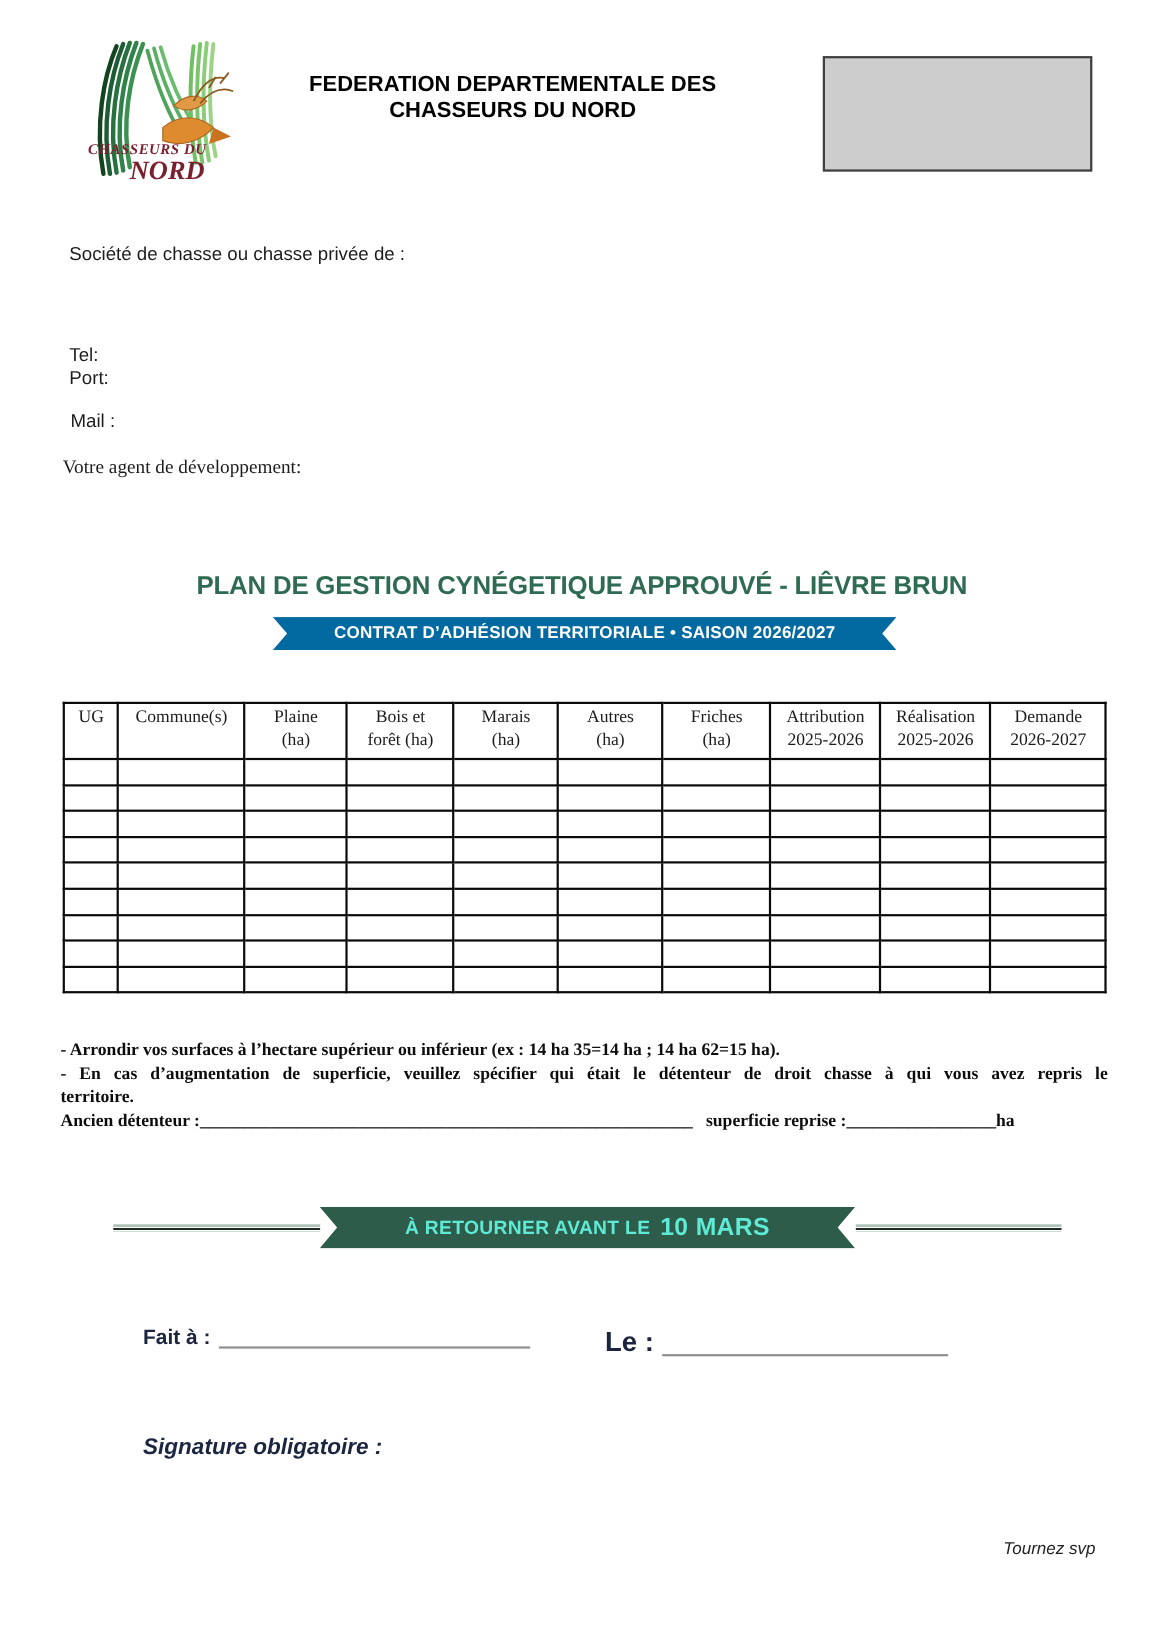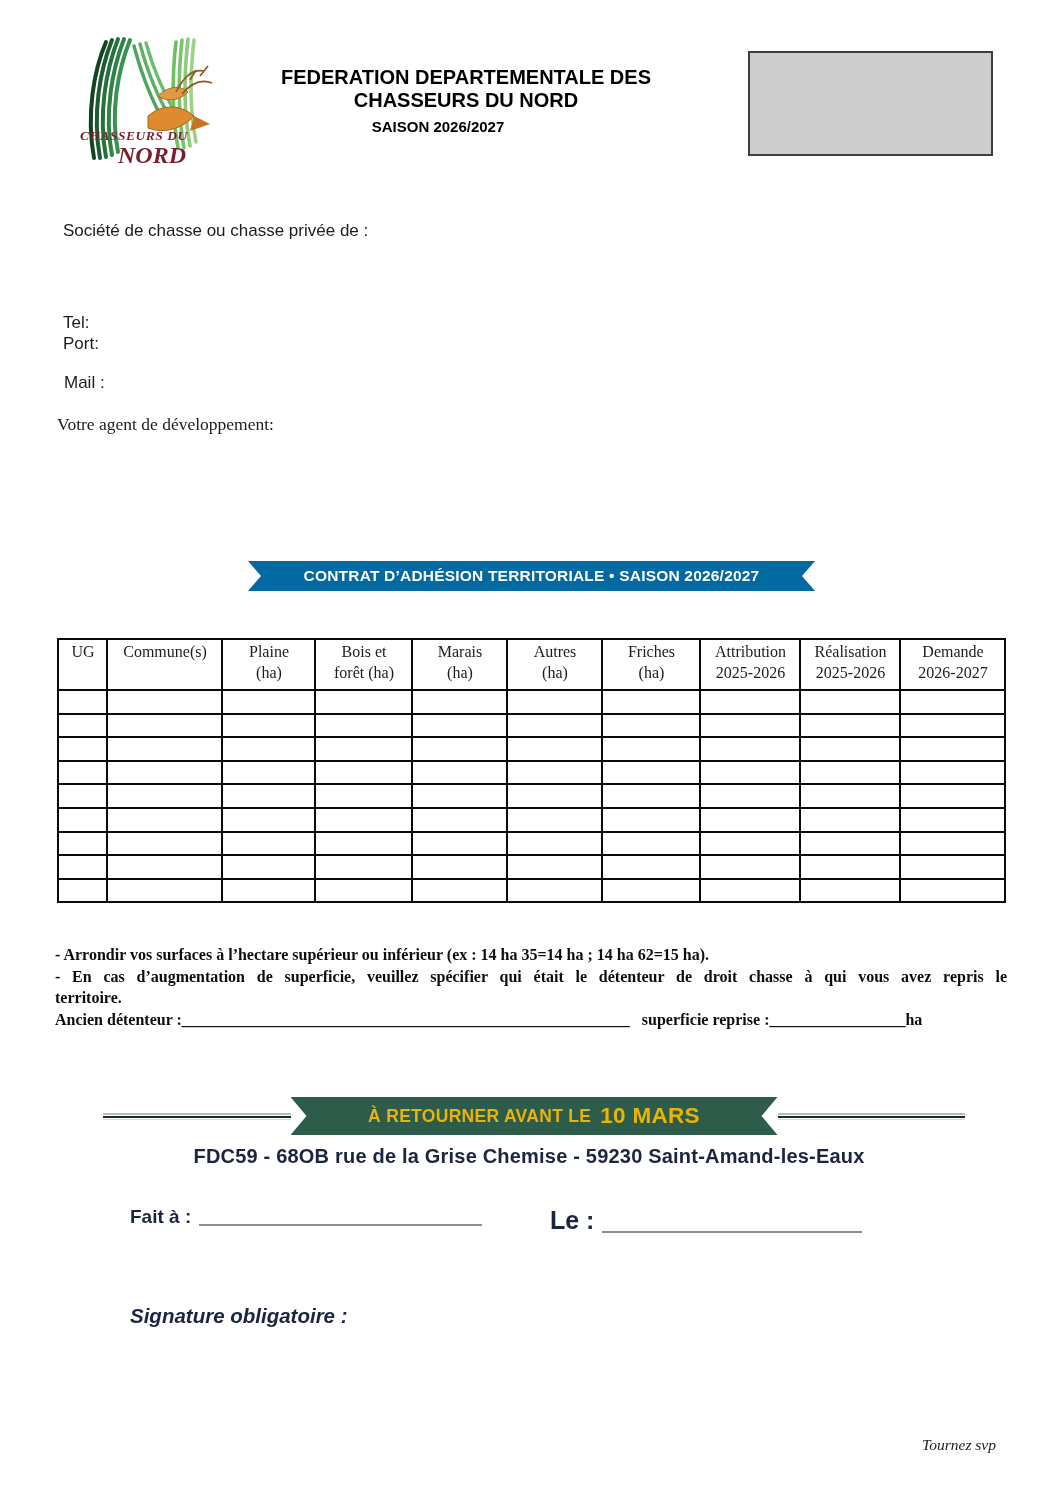--- a/index.html
+++ b/index.html
@@ -44,41 +44,41 @@
          font-family:"Liberation Serif",serif;font-weight:bold;font-size:16px;color:#0d0d0d;
          line-height:21.5px;}
   .notes .justify{text-align:justify;text-align-last:justify;}
   .ancien-line{white-space:nowrap;}
 
   
   .return-banner{position:absolute;left:103px;top:1097px;width:862px;height:38px;
                  display:flex;align-items:center;}
   .rule{flex:1;height:7px;
         background:linear-gradient(#aec3b5 0 2px,#ffffff 2px 3px,#1d2b22 3px 5.5px,#ffffff 5.5px 6px,#cfdcd2 6px 7px);}
-  .return-ribbon{width:487px;height:38px;background:#2d5c4a;color:#eab308;flex:0 0 auto;
+  .return-ribbon{width:487px;height:38px;background:#2d5c4a;color:#5eead4;flex:0 0 auto;
         display:flex;align-items:center;justify-content:center;gap:9px;
         clip-path:polygon(0 0,100% 0,calc(100% - 16px) 50%,100% 100%,0 100%,16px 50%);}
   .return-ribbon .t1{font-weight:bold;font-size:17.5px;letter-spacing:0.3px;}
   .return-ribbon .t2{font-weight:bold;font-size:22.5px;letter-spacing:0.3px;}
 
   .address{position:absolute;left:0;right:0;top:1145px;text-align:center;
            font-weight:bold;font-size:20px;color:#1b2540;letter-spacing:0.2px;}
 
   
   .navy{color:#1b2540;}
   .fait-group{position:absolute;left:130px;top:1206px;width:352px;display:flex;
               font-weight:bold;font-size:19px;}
   .le-group{position:absolute;left:550px;top:1206px;width:312px;display:flex;
             font-weight:bold;font-size:25px;}
   .fill-line{flex:1;border-bottom:2px solid #8f8f8f;margin:0 0 2px 8px;}
   .signature{position:absolute;left:130px;top:1304px;font-weight:bold;font-style:italic;
              font-size:20.5px;}
 
-  .turn-note{position:absolute;right:62px;top:1400px;font-family:Liberation Serif, serif;
-             font-style:italic;font-size:15.5px;color:#222;margin-top:36px;}
+  .turn-note{position:absolute;right:62px;top:1400px;font-family:Liberation Sans, sans-serif;
+             font-style:italic;font-size:15.5px;color:#222;}
 </style>
 </head>
 <body>
 
 <div class="page">
 
   <div class="logo">
     <svg viewBox="0 0 160 140" width="160" height="140">
       <g fill="none" stroke-linecap="round">
         <path d="M34,6 C22,34 14,78 22,122" stroke="#13441f" stroke-width="4"></path>
@@ -108,29 +108,29 @@
           <path d="M118,44 L124,34"></path>
           <path d="M128,40 L136,30"></path>
         </g>
       </g>
       <text x="8" y="104" font-family="Liberation Serif, serif" font-style="italic" font-weight="bold" font-size="13.5" fill="#7a1f2e" letter-spacing="0.5">CHASSEURS DU</text>
       <text x="46" y="127" font-family="Liberation Serif, serif" font-style="italic" font-weight="bold" font-size="24" fill="#7a1f2e">NORD</text>
     </svg>
   </div>
 
   <div class="org-title">FEDERATION DEPARTEMENTALE DES CHASSEURS DU NORD</div>
-  <div class="season">SAISON 2026/2027</div>
   <div class="stamp-box"></div>
 
   <div class="society">Société de chasse ou chasse privée de :</div>
   <div class="tel">Tel:</div>
   <div class="port">Port:</div>
   <div class="mail">Mail :</div>
   <div class="agent">Votre agent de développement:</div>
 
+  <div class="plan-title">PLAN DE GESTION CYNÉGETIQUE APPROUVÉ - LIÊVRE BRUN</div>
   <div class="contract-ribbon">
     <span>CONTRAT D’ADHÉSION TERRITORIALE • SAISON 2026/2027</span>
   </div>
 
   <table class="plan">
       <colgroup>
         <col style="width: 49px;">
         <col style="width: 115px;">
         <col style="width: 93px;">
         <col style="width: 97px;">
@@ -304,21 +304,20 @@
 
   <div class="return-banner">
     <div class="rule"></div>
     <div class="return-ribbon">
       <span class="t1">À RETOURNER AVANT LE</span>
       <span class="t2">10 MARS</span>
     </div>
     <div class="rule"></div>
   </div>
 
-  <div class="address">FDC59  -  68OB rue de la Grise Chemise  -  59230 Saint-Amand-les-Eaux</div>
 
   <div class="fait-group navy">
     <span>Fait à :</span>
     <span class="fill-line"></span>
   </div>
   <div class="le-group navy">
     <span>Le :</span>
     <span class="fill-line"></span>
   </div>
 

